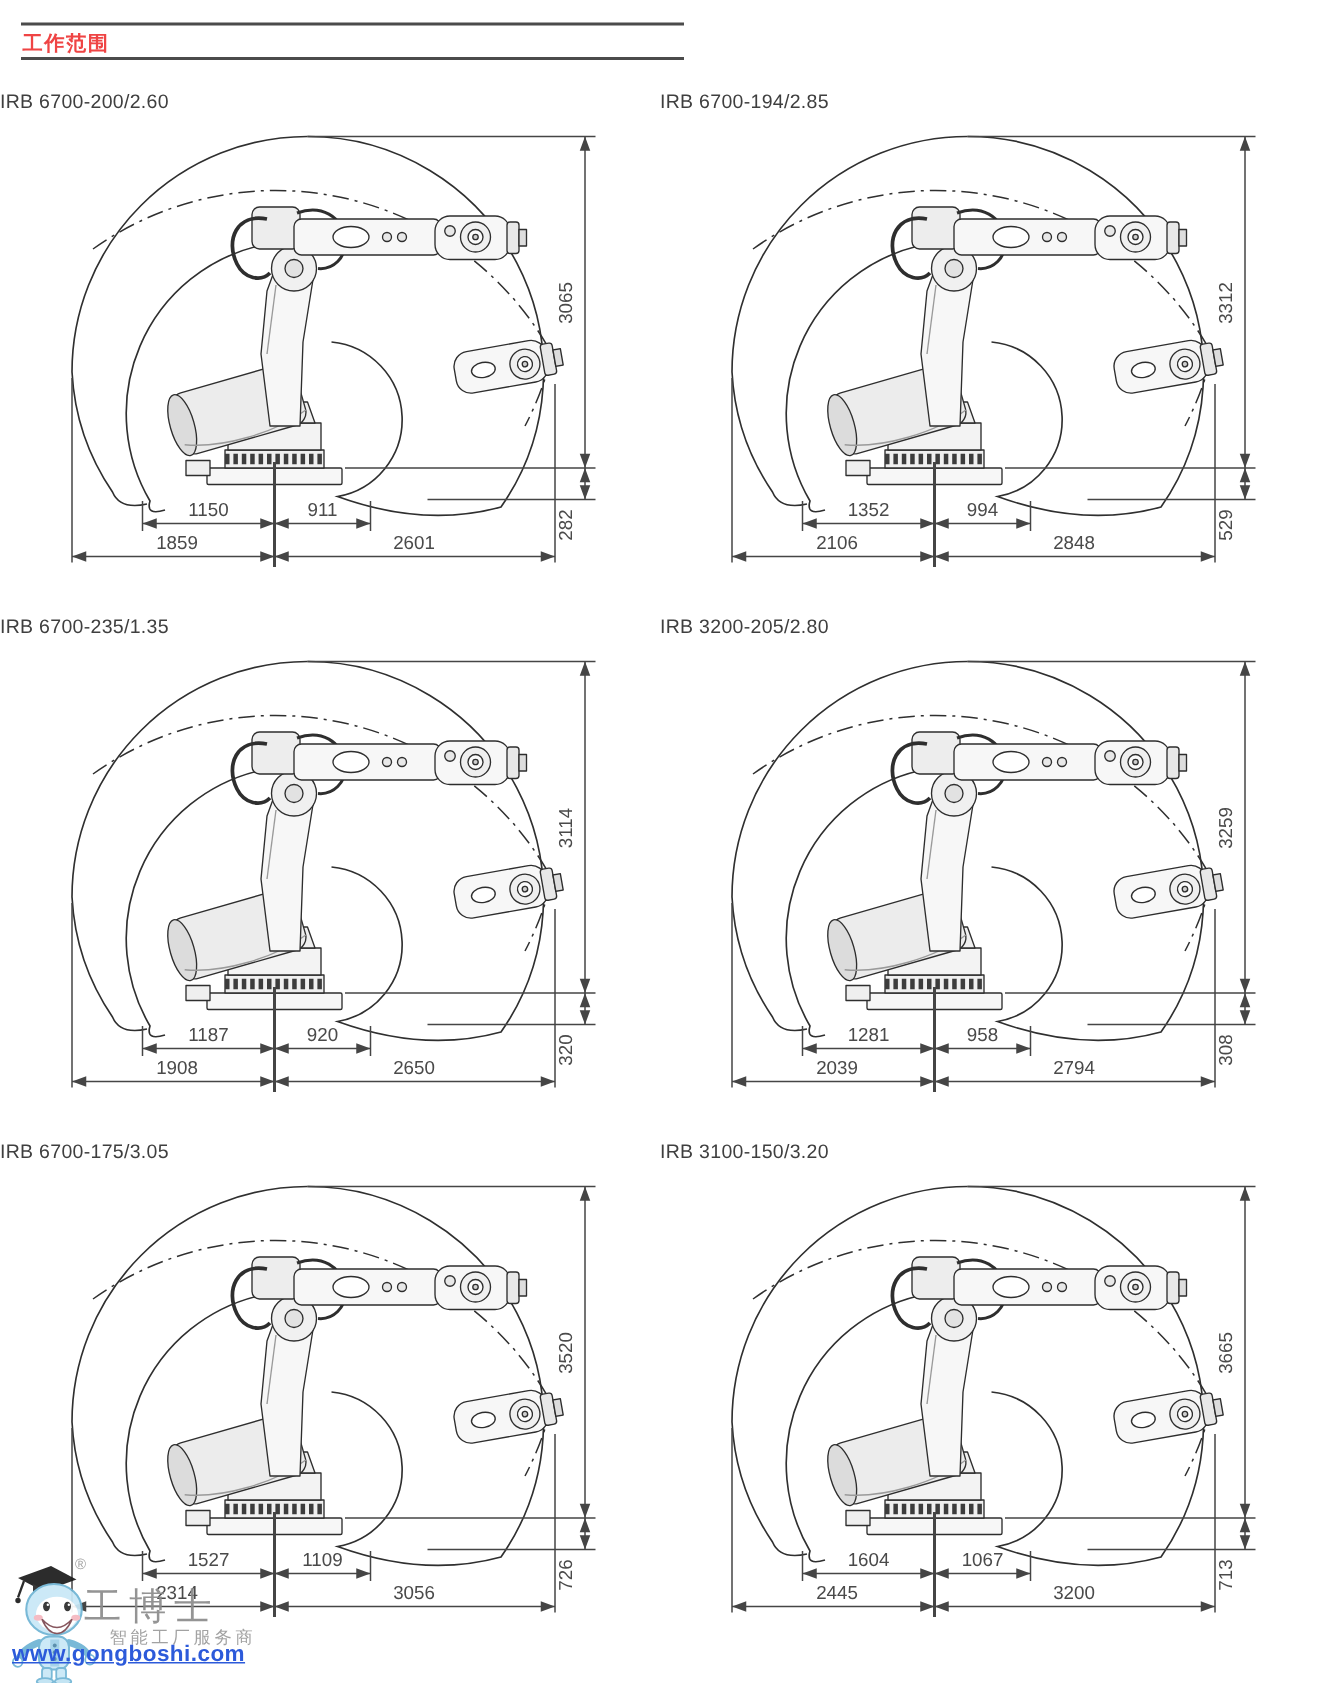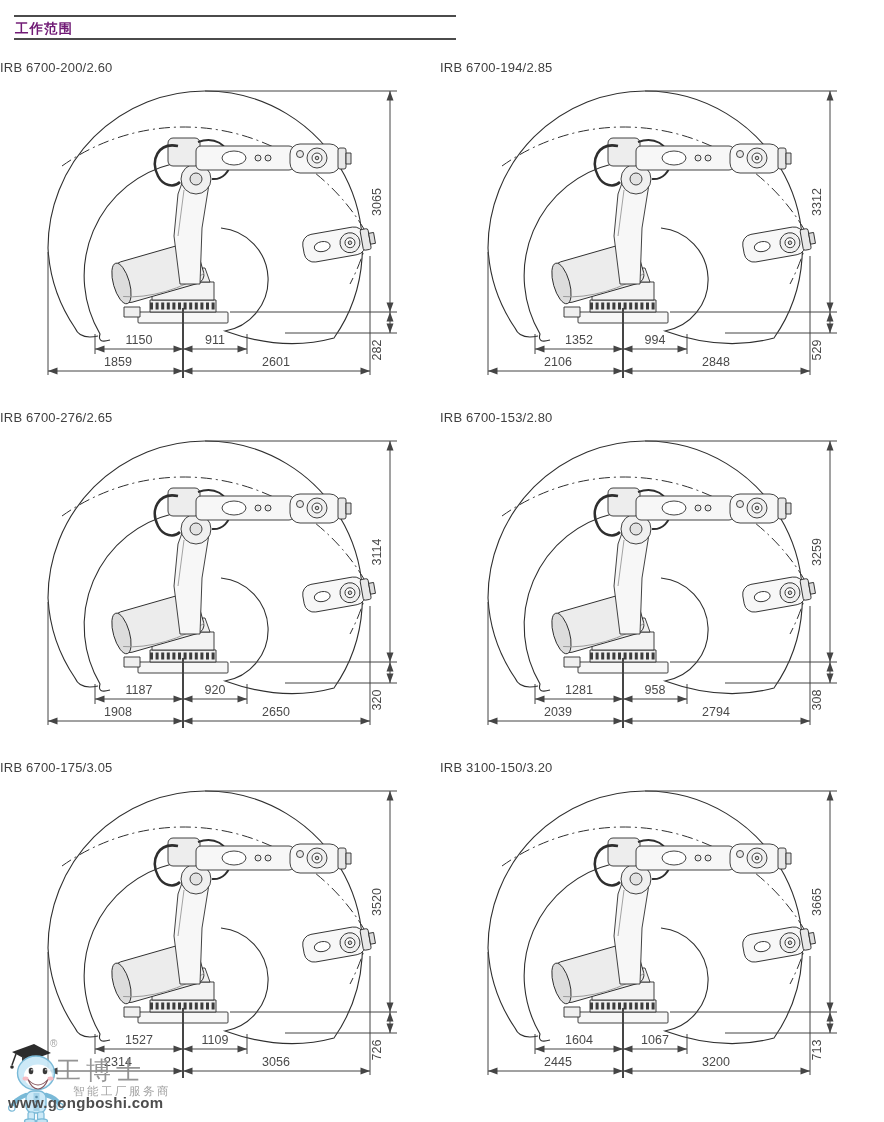--- a/index.html
+++ b/index.html
@@ -8,21 +8,21 @@
     font-family:"Liberation Sans", sans-serif; color:#3f3f3f;
   }
   .page {position:absolute; inset:0; background:#ffffff;}
 
   
   .rule {position:absolute; left:14px; width:442px; background:#4b4b4b;}
   .rule.top {top:15px; height:2px;}
   .rule.bot {top:38px; height:2px;}
   .page-title {
     position:absolute; left:15px; top:20px; margin:0;
-    font-size:13.5px; font-weight:bold; color:#701a75; letter-spacing:1px;
+    font-size:13.5px; font-weight:bold; color:#ef4444; letter-spacing:1px;
   }
 
   
   .grid {
     position:absolute; left:0; top:60px;
     display:grid; grid-template-columns:440px 432px; grid-auto-rows:350px;
   }
   figure.cell {margin:0; padding:0;}
   figcaption.model {
     font-size:13px; color:#3f3f3f; height:18px; margin:0 0 8px 0; letter-spacing:0.2px;
@@ -46,21 +46,21 @@
     position:absolute; left:56px; top:22px;
     font-family:"DejaVu Serif", serif; font-weight:normal;
     font-size:25px; letter-spacing:5px; color:#8c8c8c;
   }
   .wm-slogan {
     position:absolute; left:73px; top:52px;
     font-size:11.5px; letter-spacing:2.5px; color:#9c9c9c;
   }
   .wm-url {
     position:absolute; left:8px; top:62px;
-    font-size:15px; font-weight:600; letter-spacing:0.3px; color:#404040;
+    font-size:15px; font-weight:600; letter-spacing:0.3px; color:#1d4ed8;text-decoration:underline;
   }
   .wm-mascot {position:absolute; left:8px; top:8px;}
 </style>
 </head>
 <body>
 
 <div class="page">
 
   <div class="rule top"></div>
   <h1 class="page-title">工作范围</h1>
@@ -247,21 +247,21 @@
         <text x="118" y="280">2106</text>
         <text x="276" y="280">2848</text>
         <text x="381" y="116" transform="rotate(-90 381 116)">3312</text>
         <text x="381" y="264" transform="rotate(-90 381 264)">529</text>
       </g>
 
     </svg>
   </figure>
 
   <figure class="cell">
-    <figcaption class="model">IRB 6700-276/2.65</figcaption>
+    <figcaption class="model">IRB 6700-235/1.35</figcaption>
     <svg class="drawing" width="430" height="312" viewBox="0 0 430 312">
 
       <g class="env">
         <path d="M 205,5 A 157 157 0 0 1 334,252 Q 283,266 225,245 A 52 52 0 0 0 221,142"></path>
         <path d="M 205,5 A 157 157 0 0 0 48,162 A 157 157 0 0 0 75,242 Q 80,254 98,250"></path>
         <path d="M 172,78 A 115 115 0 0 0 100,248 Q 97,258 110,254"></path>
         <path class="dashdot" d="M 62,80 A 210 210 0 0 1 368,150 A 210 210 0 0 1 350,198"></path>
       </g>
 
       <g class="robot">
@@ -340,21 +340,21 @@
         <text x="118" y="280">1908</text>
         <text x="276" y="280">2650</text>
         <text x="381" y="116" transform="rotate(-90 381 116)">3114</text>
         <text x="381" y="264" transform="rotate(-90 381 264)">320</text>
       </g>
 
     </svg>
   </figure>
 
   <figure class="cell">
-    <figcaption class="model">IRB 6700-153/2.80</figcaption>
+    <figcaption class="model">IRB 3200-205/2.80</figcaption>
     <svg class="drawing" width="430" height="312" viewBox="0 0 430 312">
 
       <g class="env">
         <path d="M 205,5 A 157 157 0 0 1 334,252 Q 283,266 225,245 A 52 52 0 0 0 221,142"></path>
         <path d="M 205,5 A 157 157 0 0 0 48,162 A 157 157 0 0 0 75,242 Q 80,254 98,250"></path>
         <path d="M 172,78 A 115 115 0 0 0 100,248 Q 97,258 110,254"></path>
         <path class="dashdot" d="M 62,80 A 210 210 0 0 1 368,150 A 210 210 0 0 1 350,198"></path>
       </g>
 
       <g class="robot">

